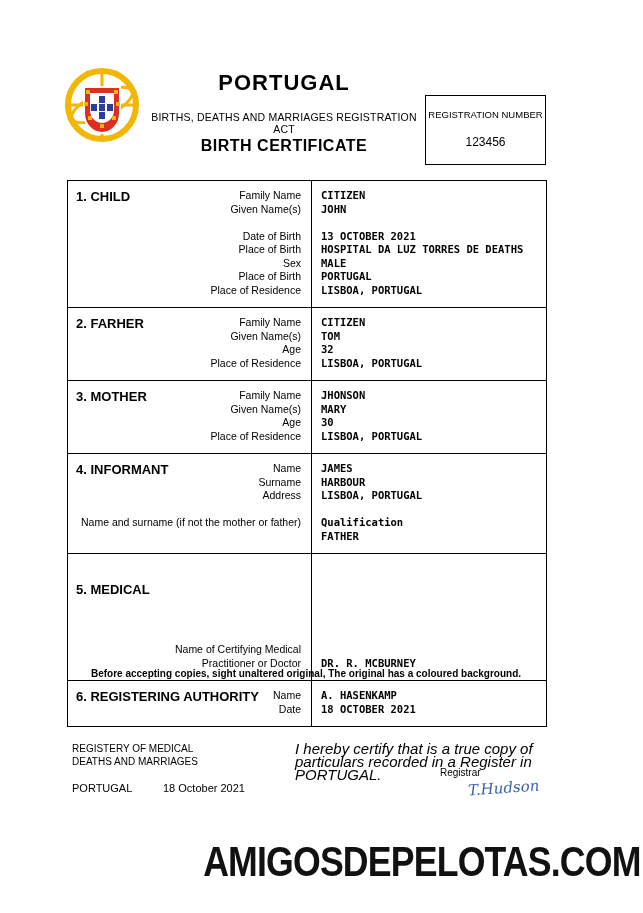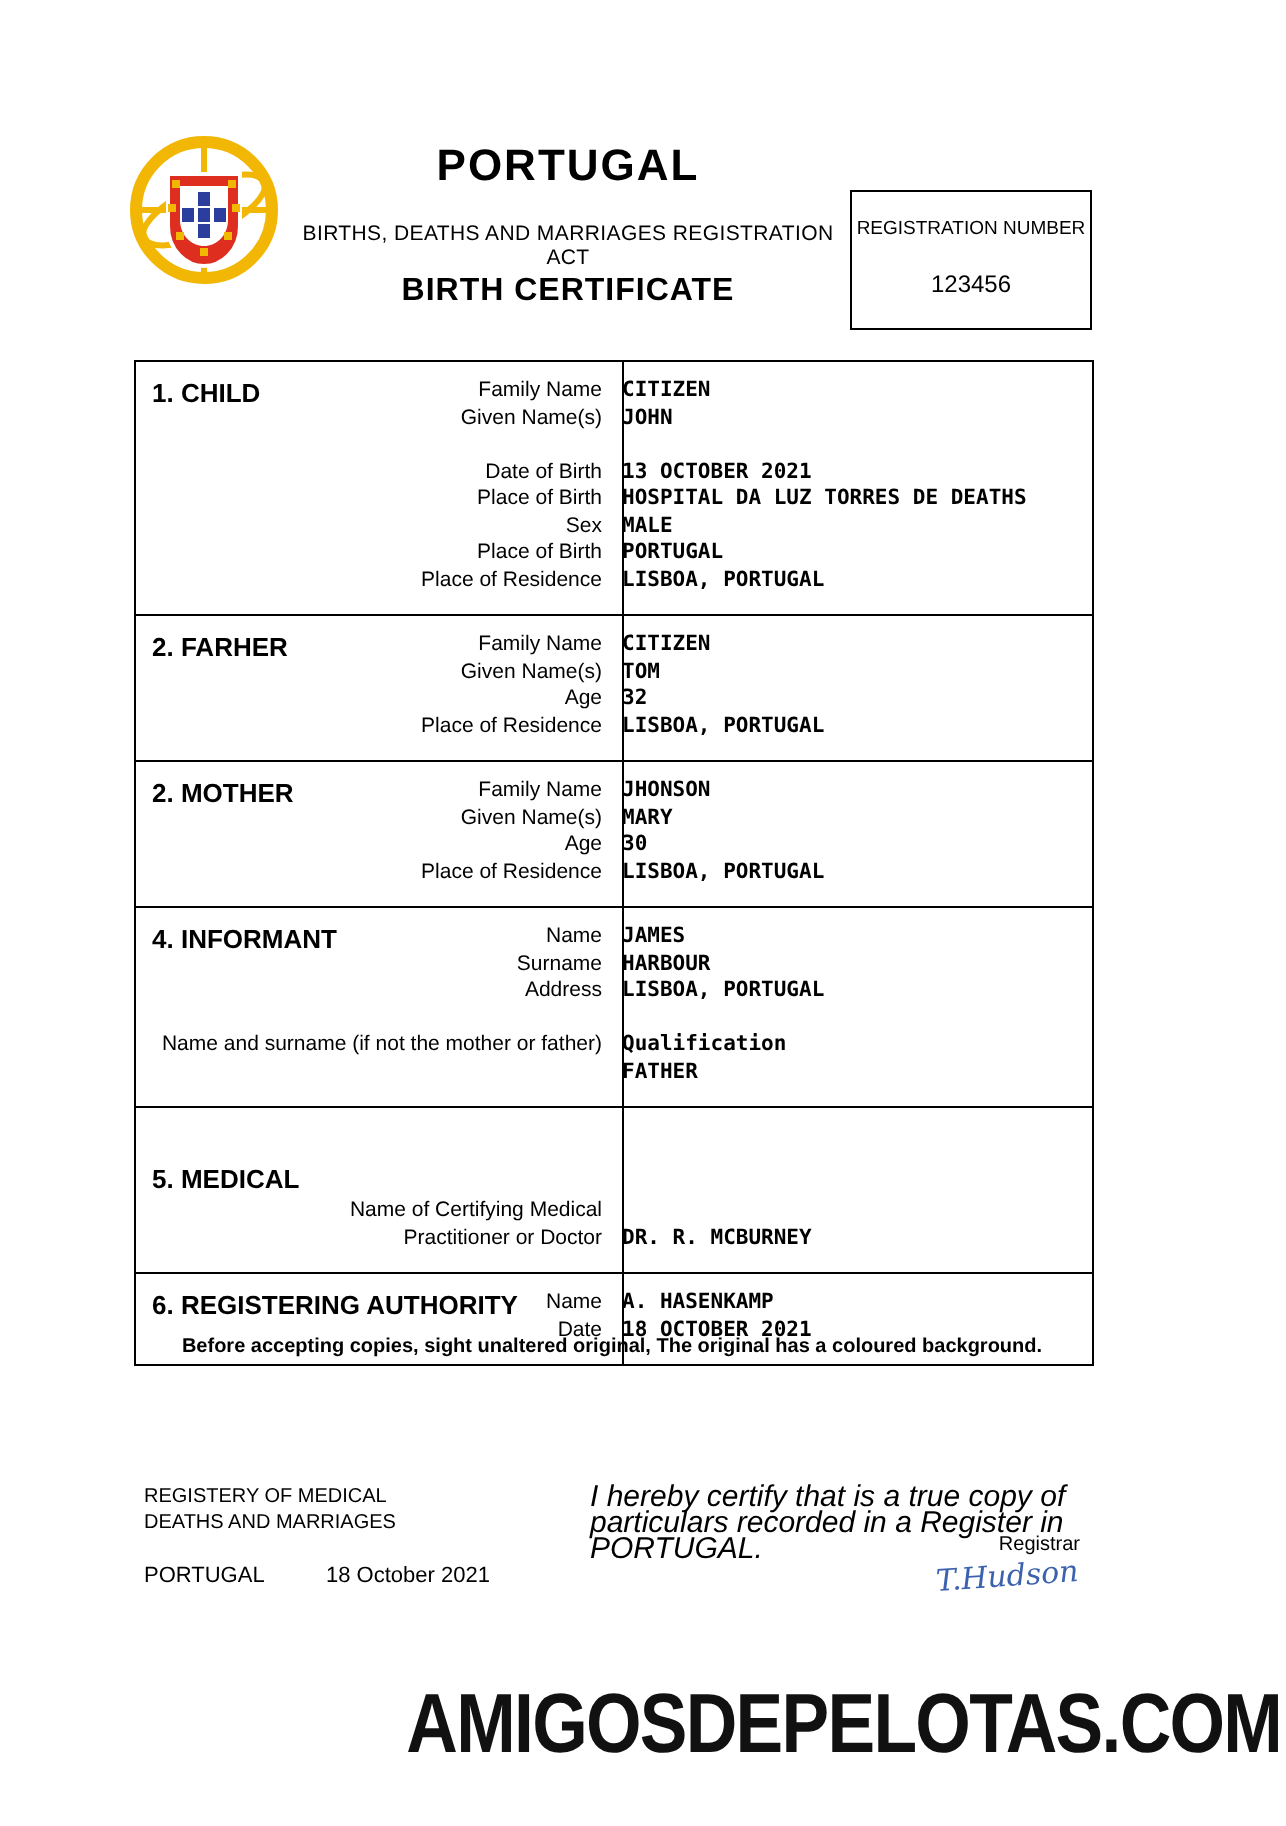--- a/index.html
+++ b/index.html
@@ -34,38 +34,38 @@
     position:absolute; left:8px; top:8px;
     font-size:13px; font-weight:bold; white-space:nowrap; z-index:2;
   }
   .section.title-own .section-title {
     position:static; padding:8px 0 0 8px; display:block;margin-top:20px;
   }
   .section-grid {
     display:grid; grid-template-columns:243px 235px;
     padding:8px 0 10px 0;
   }
-  .section.title-own .section-grid { padding-top:2px; }
+  .section.title-own .section-grid { padding-top:2px;margin-top:44px; }
   .section.empty-section .section-grid { min-height:34px; }
   .cell { line-height:13.5px; min-height:13.5px; }
   .label-cell {
     text-align:right; padding-right:10px; font-size:10.5px;
   }
   .value-cell {
-    font-family:"DejaVu Sans Mono", monospace;
+    padding-left:10px; font-family:"DejaVu Sans Mono", monospace;
     font-size:10.5px; font-weight:bold; white-space:nowrap;
   }
   
   .notice {
     position:absolute; left:67px; top:668px; width:478px;
     text-align:center; font-size:10px; font-weight:bold;
   }
   .registry-block { position:absolute; left:72px; top:742px; font-size:10px; line-height:13px; }
   .certify-block { position:absolute; left:295px; top:742px; width:250px; font-size:15px; line-height:13px;font-style:italic; }
-  .registrar-label { position:absolute; left:440px; top:767px; width:100px; text-align:right; font-size:10px; }
+  .registrar-label { position:absolute; left:440px; top:767px; width:100px; font-size:10px; }
   .footer-place { position:absolute; left:72px; top:782px; font-size:11px; }
   .footer-date { position:absolute; left:163px; top:782px; font-size:11px; }
   .signature {
     position:absolute; left:468px; top:779px; color:#3c62ae;
     font-family:"DejaVu Serif", serif; font-style:italic; font-size:15px;
     transform:rotate(-4deg);
   }
   
   .watermark {
     position:absolute; right:2px; top:838px; font-size:42px; font-weight:bold;
@@ -147,21 +147,21 @@
           <div class="cell value-cell">CITIZEN</div>
           <div class="cell label-cell">Given Name(s)</div>
           <div class="cell value-cell">TOM</div>
           <div class="cell label-cell">Age</div>
           <div class="cell value-cell">32</div>
           <div class="cell label-cell">Place of Residence</div>
           <div class="cell value-cell">LISBOA, PORTUGAL</div>
         </div>
       </div>
       <div class="section">
-        <div class="section-title">2. MOTHER</div>
+        <div class="section-title">3. MOTHER</div>
         <div class="section-grid">
           <div class="cell label-cell">Family Name</div>
           <div class="cell value-cell">JHONSON</div>
           <div class="cell label-cell">Given Name(s)</div>
           <div class="cell value-cell">MARY</div>
           <div class="cell label-cell">Age</div>
           <div class="cell value-cell">30</div>
           <div class="cell label-cell">Place of Residence</div>
           <div class="cell value-cell">LISBOA, PORTUGAL</div>
         </div>

